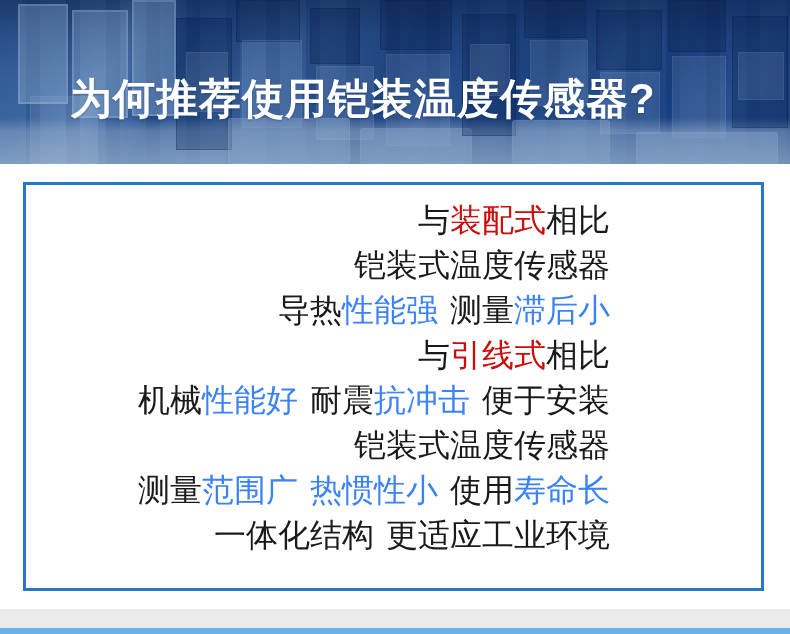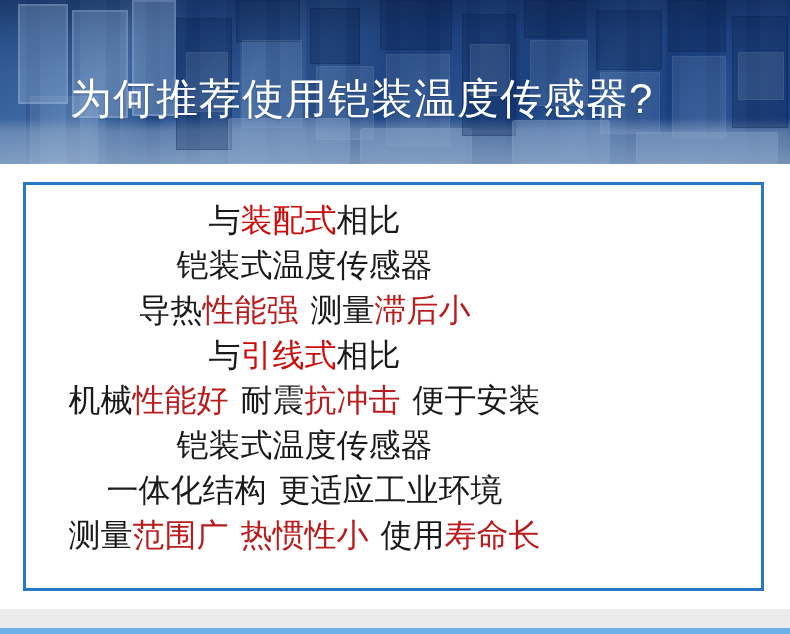--- a/index.html
+++ b/index.html
@@ -75,21 +75,21 @@
     background: linear-gradient(to bottom, rgba(28,72,136,0.52), rgba(38,90,160,0.45) 55%, rgba(60,110,175,0.40));
     mix-blend-mode: multiply;
   }
   .banner-title {
     position: absolute;
     left: 70px;
     top: 74px;
     width: 660px;
     font-size: 42px;
     line-height: 50px;
-    font-weight: normal;
+    font-weight: bold;
     color: #ffffff;
     letter-spacing: 1px;
     white-space: nowrap;
     text-shadow: 0 1px 2px rgba(10,40,80,0.35);
   }
 
   
   .content-white {
     position: absolute;
     left: 0;
@@ -103,34 +103,34 @@
     left: 23px;
     top: 182px;
     width: 741px;
     height: 409px;
     border: 3px solid #2878c8;
     box-sizing: border-box;
     background: #ffffff;
   }
   .lines {
     position: absolute;
-    left: 11px;
+    left: 23px;
     top: 198px;
     width: 587px;
-    text-align: center;
+    text-align: right;
   }
   .line {
     font-size: 32px;
     line-height: 45px;
     color: #1a1a1a;
     white-space: nowrap;
     font-weight: normal;
   }
   .seg-red  { color: #cc0b0b; }
-  .seg-blue { color: #b91c1c; }
+  .seg-blue { color: #3b82f6; }
   .seg-black { color: #1a1a1a; }
   .gap { display: inline-block; width: 12px; }
 
   
   .footer-gray {
     position: absolute;
     left: 0;
     top: 609px;
     width: 790px;
     height: 19px;
@@ -188,20 +188,20 @@
 
   <div class="frame"></div>
 
   <div class="lines" id="lines-root">
       <div class="line"><span class="seg-black">与</span><span class="seg-red">装配式</span><span class="seg-black">相比</span></div>
       <div class="line"><span class="seg-black">铠装式温度传感器</span></div>
       <div class="line"><span class="seg-black">导热</span><span class="seg-blue">性能强</span><span class="gap"></span><span class="seg-black">测量</span><span class="seg-blue">滞后小</span></div>
       <div class="line"><span class="seg-black">与</span><span class="seg-red">引线式</span><span class="seg-black">相比</span></div>
       <div class="line"><span class="seg-black">机械</span><span class="seg-blue">性能好</span><span class="gap"></span><span class="seg-black">耐震</span><span class="seg-blue">抗冲击</span><span class="gap"></span><span class="seg-black">便于安装</span></div>
       <div class="line"><span class="seg-black">铠装式温度传感器</span></div>
+      <div class="line"><span class="seg-black">测量</span><span class="seg-blue">范围广</span><span class="gap"></span><span class="seg-blue">热惯性小</span><span class="gap"></span><span class="seg-black">使用</span><span class="seg-blue">寿命长</span></div>
       <div class="line"><span class="seg-black">一体化结构</span><span class="gap"></span><span class="seg-black">更适应工业环境</span></div>
-      <div class="line"><span class="seg-black">测量</span><span class="seg-blue">范围广</span><span class="gap"></span><span class="seg-blue">热惯性小</span><span class="gap"></span><span class="seg-black">使用</span><span class="seg-blue">寿命长</span></div>
     </div>
 
   <div class="footer-gray"></div>
   <div class="footer-blue"></div>
 
 </div>
 
 </body></html>

